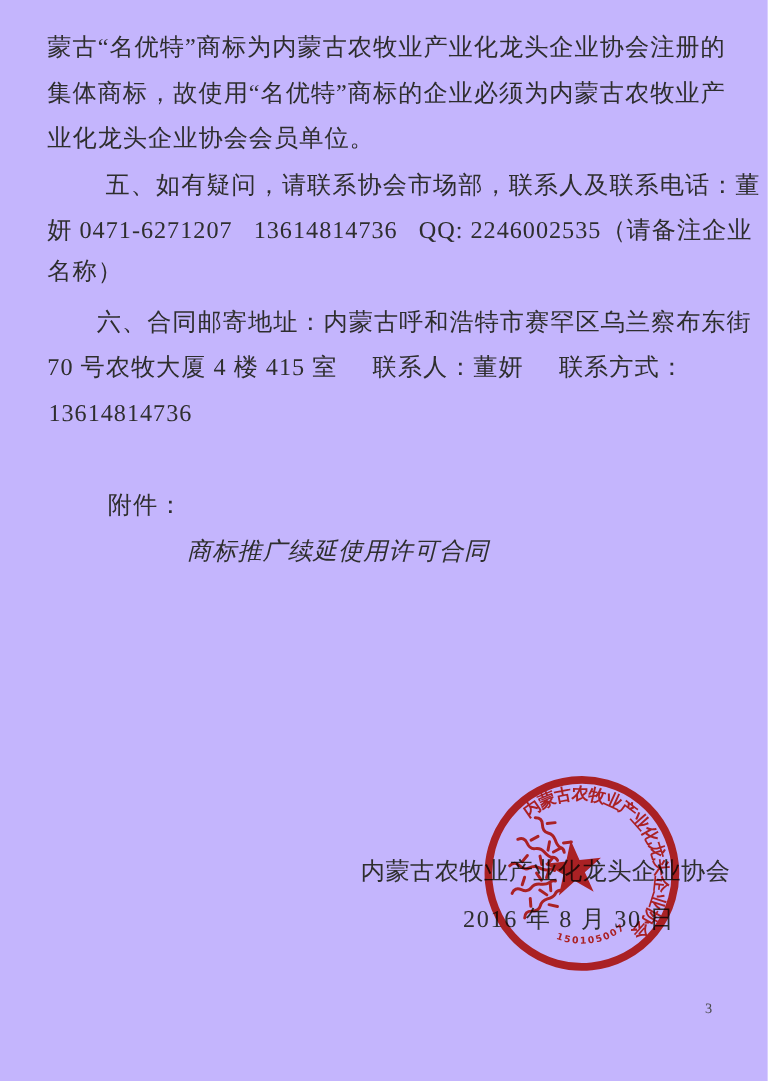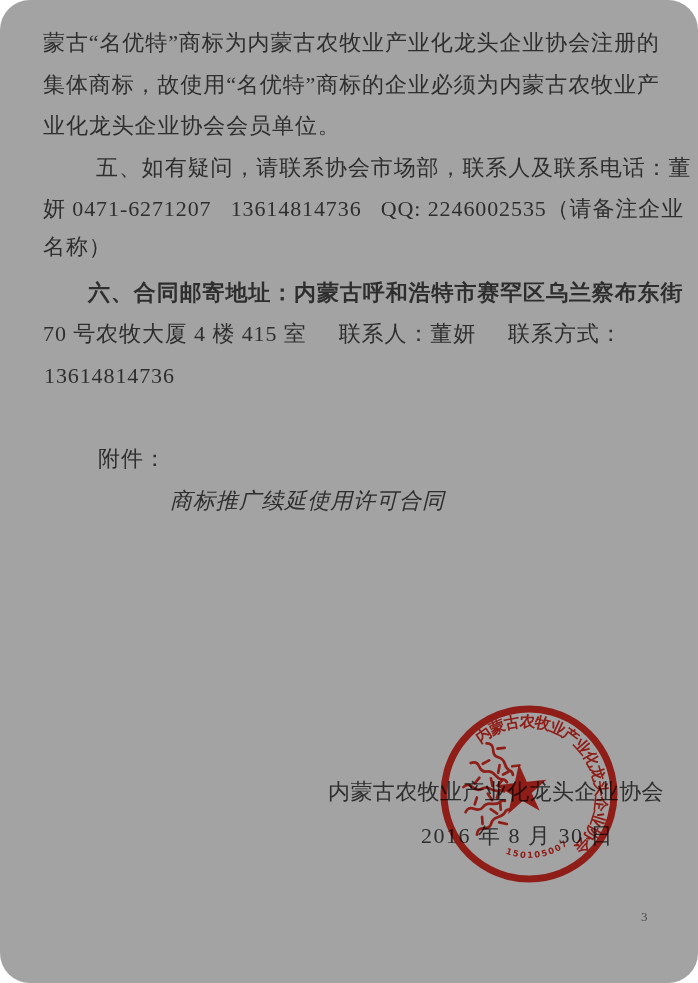--- a/index.html
+++ b/index.html
@@ -1,23 +1,22 @@
 <!DOCTYPE html>
 <html><head>
 <meta charset="utf-8">
 <style>
   html,body{margin:0;padding:0;background:#ffffff;}
   .page{
     position:relative;
     width:698px;height:983px;
-    background:#a3a3a3;
+    background:#c4b5fd;
     overflow:hidden;
     font-family:"Liberation Serif","DejaVu Serif",serif;
     color:#2e2e2e;
-    border-radius:30px;
   }
   .l{
     position:absolute;
     font-size:22px;
     line-height:24px;
     letter-spacing:0.9px;
     white-space:pre;
     color:#2e2e2e;
   }
   .att-label{left:98px;}
@@ -47,21 +46,21 @@
 <body>
 
 <div class="page">
 
   <div class="l" style="left:43px;top:31px;">蒙古“名优特”商标为内蒙古农牧业产业化龙头企业协会注册的</div>
   <div class="l" style="left:43px;top:73px;font-family:Liberation Serif, serif;">集体商标，故使用“名优特”商标的企业必须为内蒙古农牧业产</div>
   <div class="l" style="left:43px;top:114px;">业化龙头企业协会会员单位。</div>
   <div class="l" style="left:96px;top:156px;">五、如有疑问，请联系协会市场部，联系人及联系电话：董</div>
   <div class="l" style="left:43px;top:197px;">妍 0471-6271207   13614814736   QQ: 2246002535（请备注企业</div>
   <div class="l" style="left:43px;top:235px;">名称）</div>
-  <div class="l" style="left:88px;top:281px;font-weight:bold;">六、合同邮寄地址：内蒙古呼和浩特市赛罕区乌兰察布东街</div>
+  <div class="l" style="left:88px;top:281px;">六、合同邮寄地址：内蒙古呼和浩特市赛罕区乌兰察布东街</div>
   <div class="l" style="left:43px;top:322px;">70 号农牧大厦 4 楼 415 室     联系人：董妍     联系方式：</div>
   <div class="l" style="left:44px;top:364px;">13614814736</div>
 
   <div class="l att-label" style="left:98px;top:447px;">附件：</div>
   <div class="l" style="left:170px;top:489px;font-style:italic;">商标推广续延使用许可合同</div>
 
   <div class="sig" style="left:328px;top:777px;">内蒙古农牧业产业化龙头企业协会</div>
   <div class="sig" style="left:421px;top:821px;letter-spacing:1.5px;">2016 年 8 月 30 日</div>
 
   <svg class="seal" viewBox="0 0 200 200" aria-hidden="true">

